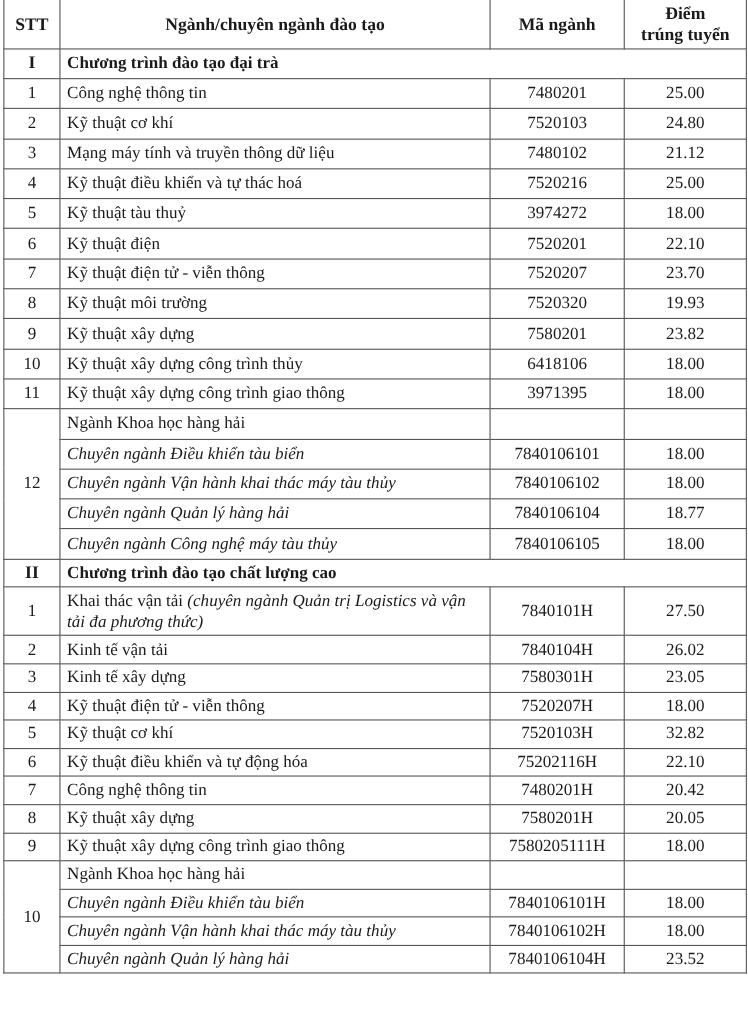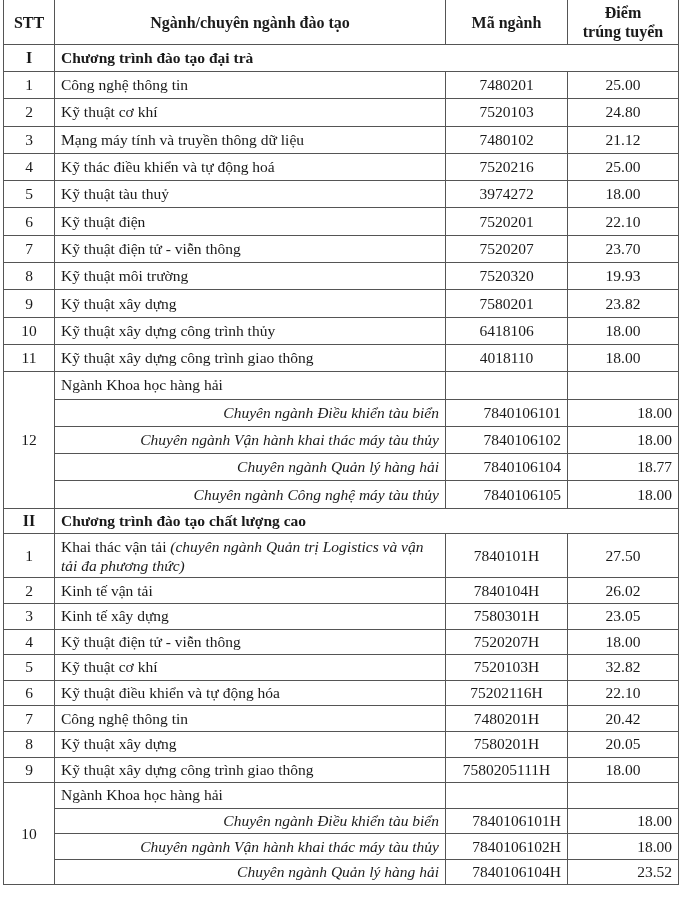--- a/index.html
+++ b/index.html
@@ -14,21 +14,21 @@
   th { font-weight: bold; text-align: center; font-size: 16px; line-height: 19px; }
   tr.head th { height: 44px; }
   td.stt { text-align: center; }
   td.code, td.score { text-align: center; }
   tr.section td { font-weight: bold; height: 26px; }
   tr.section td.stt { font-size: 16px; }
   tr.row td { height: 26.3px; }
   tr.row.two td { height: 43px; }
   tr.row.two td.name { white-space: normal; line-height: 19px; }
   tr.sub td.name { font-style: italic; }
-  tr.sub td { height: 26.3px; text-align: right; }
+  tr.sub td { height: 26.3px; }
   tr.lower td { height: 24.6px; }
   .it { font-style: italic; }
 </style>
 </head>
 <body>
 
 <table>
   <colgroup>
     <col class="c-stt">
       <col class="c-name">
@@ -62,21 +62,21 @@
         <td class="score">24.80</td>
       </tr>
       <tr class="row">
         <td class="stt">3</td>
         <td class="name">Mạng máy tính và truyền thông dữ liệu</td>
         <td class="code">7480102</td>
         <td class="score">21.12</td>
       </tr>
       <tr class="row">
         <td class="stt">4</td>
-        <td class="name">Kỹ thác điều khiển và tự động hoá</td>
+        <td class="name">Kỹ thuật điều khiển và tự thác hoá</td>
         <td class="code">7520216</td>
         <td class="score">25.00</td>
       </tr>
       <tr class="row">
         <td class="stt">5</td>
         <td class="name">Kỹ thuật tàu thuỷ</td>
         <td class="code">3974272</td>
         <td class="score">18.00</td>
       </tr>
       <tr class="row">
@@ -105,21 +105,21 @@
       </tr>
       <tr class="row">
         <td class="stt">10</td>
         <td class="name">Kỹ thuật xây dựng công trình thủy</td>
         <td class="code">6418106</td>
         <td class="score">18.00</td>
       </tr>
       <tr class="row">
         <td class="stt">11</td>
         <td class="name">Kỹ thuật xây dựng công trình giao thông</td>
-        <td class="code">4018110</td>
+        <td class="code">3971395</td>
         <td class="score">18.00</td>
       </tr>
       <tr class="row group">
         <td class="stt" rowspan="5">12</td>
         <td class="name">Ngành Khoa học hàng hải</td>
         <td class="code"></td>
         <td class="score"></td>
       </tr>
       <tr class="sub">
         <td class="name">Chuyên ngành Điều khiển tàu biển</td>

